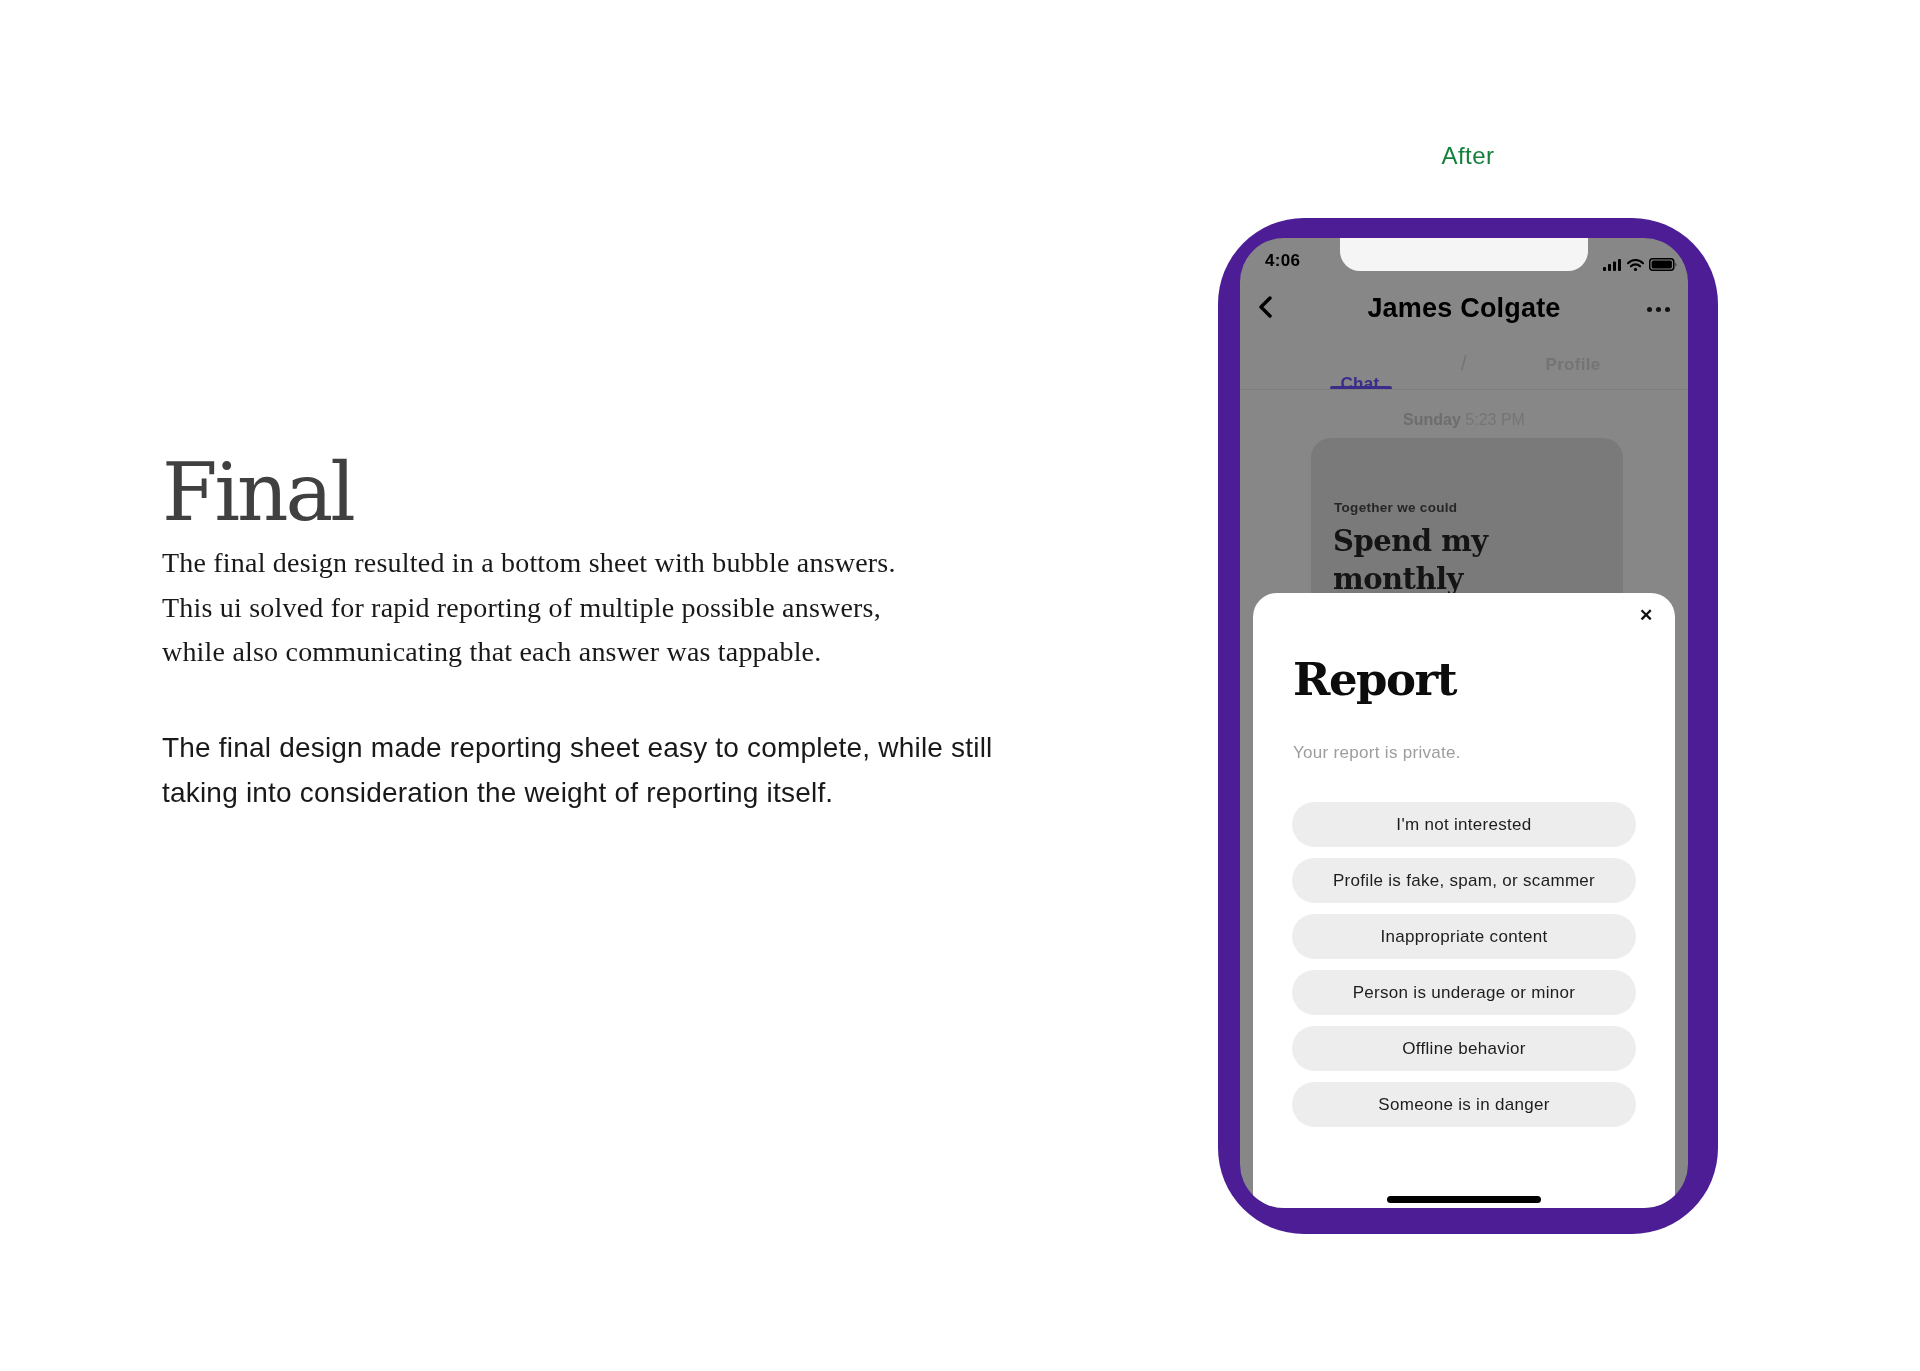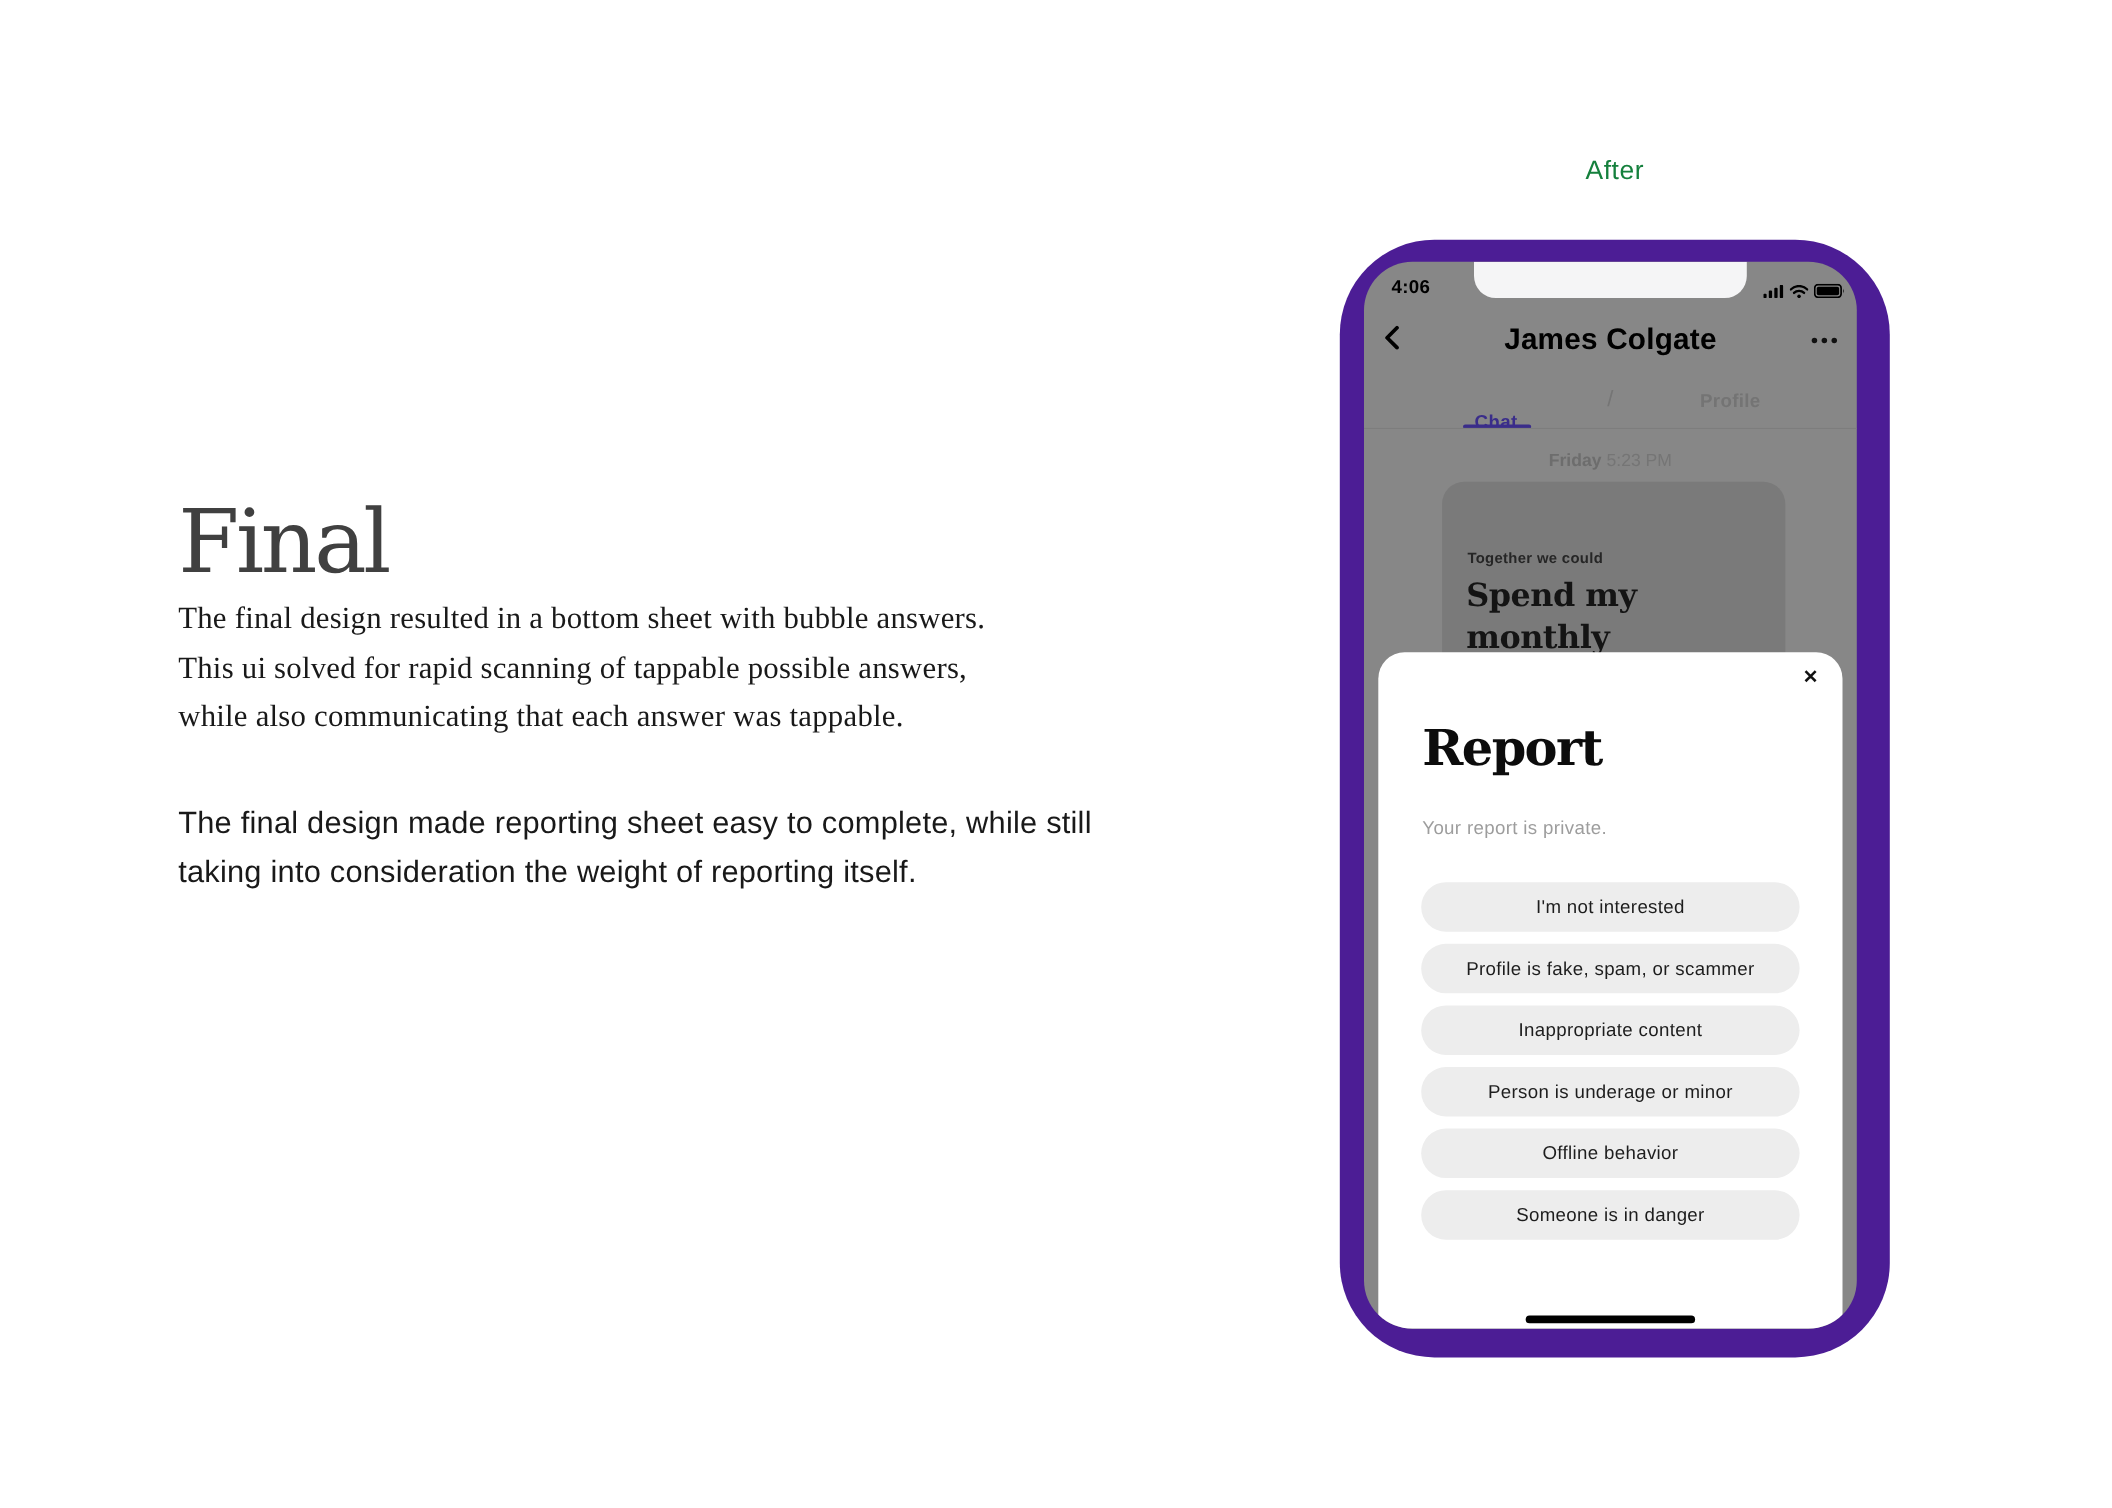--- a/index.html
+++ b/index.html
@@ -110,21 +110,21 @@
   }
   svg{display:block;}
 </style>
 </head>
 <body>
 
 <h1 class="final-heading">Final</h1>
 
 <div class="body-copy p1">
   <div>The final design resulted in a bottom sheet with bubble answers.</div>
-  <div>This ui solved for rapid scanning of tappable possible answers,</div>
+  <div>This ui solved for rapid reporting of multiple possible answers,</div>
   <div>while also communicating that each answer was tappable.</div>
 </div>
 
 <div class="body-copy p2">
   <div>The final design made reporting sheet easy to complete, while still</div>
   <div>taking into consideration the weight of reporting itself.</div>
 </div>
 
 <div class="after-label">After</div>
 
@@ -170,21 +170,21 @@
         <i></i>
     </div>
 
     <div class="tab tab-chat">Chat</div>
     <div class="tab tab-sep">/</div>
     <div class="tab tab-profile">Profile</div>
     <div class="tab-underline"></div>
     <div class="tab-divider"></div>
 
     <div class="chat-timestamp">
-      <b>Friday</b><span> 5:23 PM</span>
+      <b>Sunday</b><span> 5:23 PM</span>
     </div>
 
     <div class="message-card">
       <div class="card-eyebrow">Together we could</div>
       <div class="card-line">
         <div>Spend my monthly</div>
         <div>date stipend.</div>
       </div>
     </div>
 

